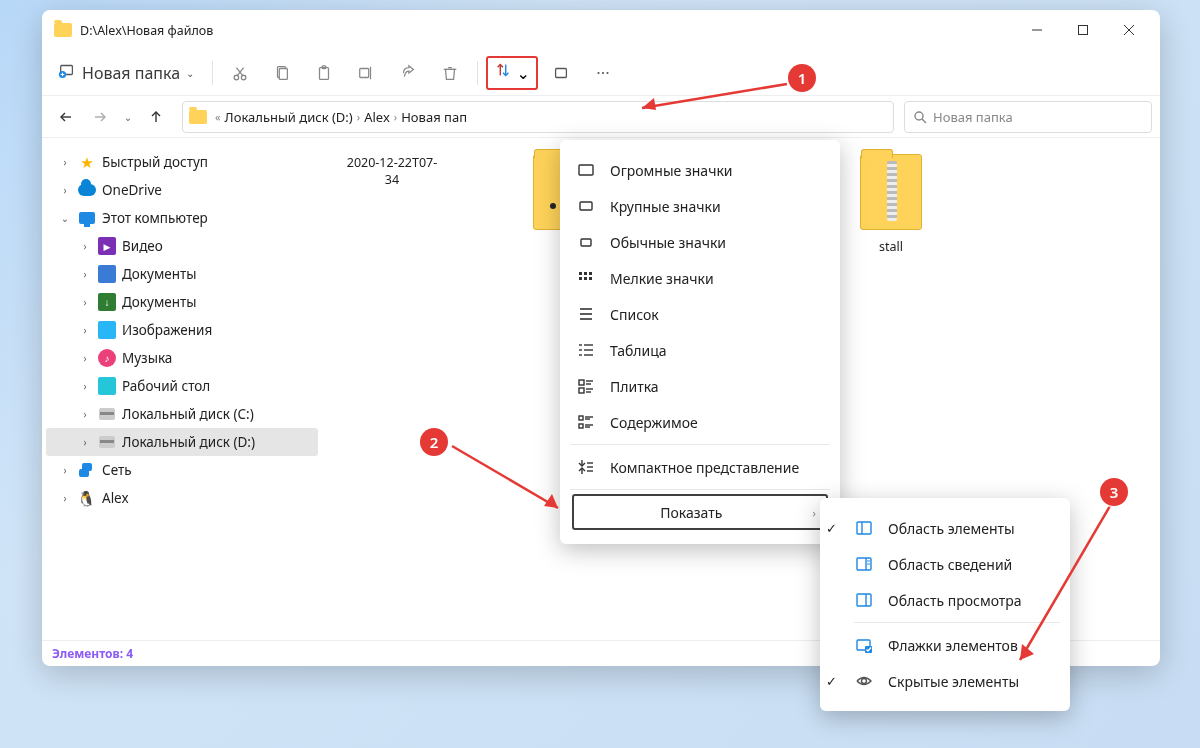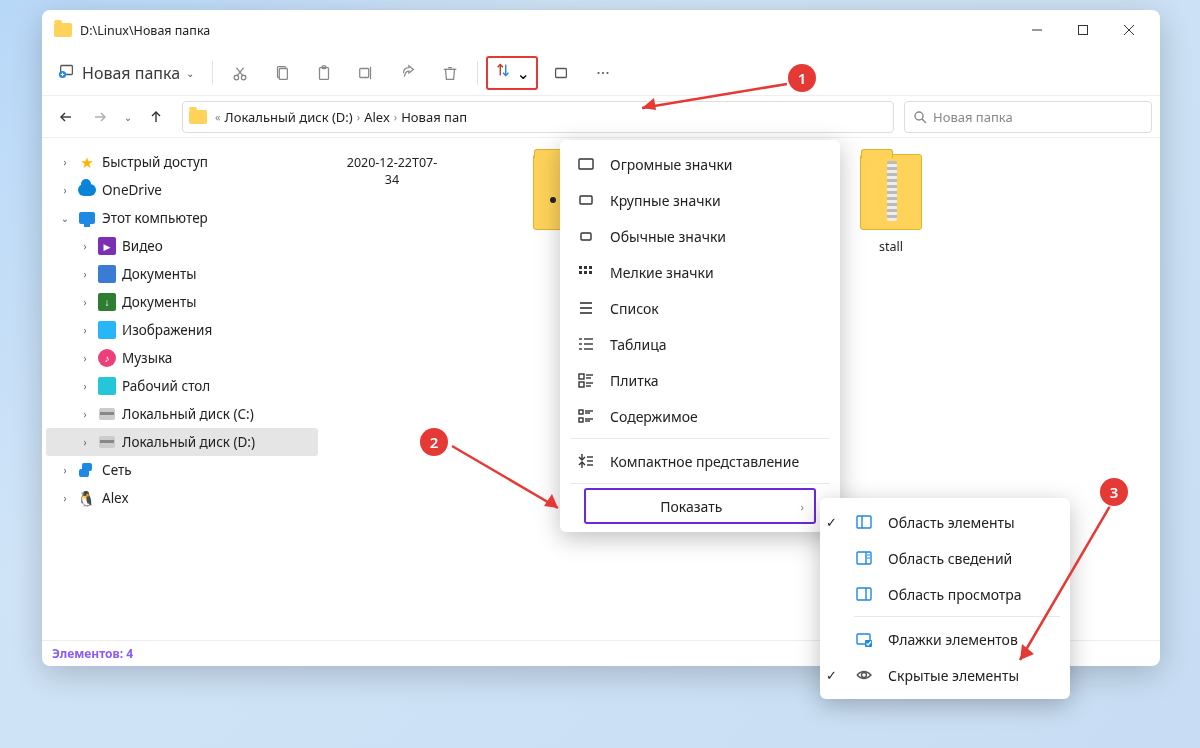--- a/index.html
+++ b/index.html
@@ -52,28 +52,28 @@
 .pdf-ico { width: 66px; height: 80px; margin: 0 auto 8px; background: #fff; border: 1px solid #ccc; border-radius: 2px; position: relative; }
 .pdf-ico::before { content: ""; position: absolute; top: 0; right: 0; width: 16px; height: 16px; background: linear-gradient(135deg, #ccc 50%, #fff 50%); }
 .pdf-band { position: absolute; left: -4px; top: 44px; width: 74px; height: 24px; background: #e53935; color: #fff; font-weight: 700; font-size: 13px; display: flex; align-items: center; justify-content: center; letter-spacing: 1px; }
 .zip-ico { width: 62px; height: 76px; margin: 0 auto 8px; background: #ffd35a; border-radius: 3px; position: relative; border: 1px solid #e0b030; }
 .zip-ico::before { content: ""; position: absolute; top: -6px; left: 0; width: 30px; height: 8px; background: #ffd35a; border-radius: 3px 3px 0 0; border: 1px solid #e0b030; border-bottom: none; }
 .zip-zip { position: absolute; left: 26px; top: 6px; width: 10px; height: 60px; background: repeating-linear-gradient(#bbb 0 3px, #eee 3px 6px); border-radius: 2px; }
 .statusbar { height: 26px; border-top: 1px solid #eee; display: flex; align-items: center; padding: 0 10px; font-size: 12px; color: #8b5cf6; font-weight: bold; }
 
 .menu {
   position: absolute; background: #fff; border-radius: 6px; box-shadow: 0 6px 24px rgba(0,0,0,.25);
-  padding: 6px 0; z-index: 20;
+  padding: 12px 0; z-index: 20;
 }
 .menu-item { height: 36px; display: flex; align-items: center; padding: 0 16px; font-size: 14px; color: #222; gap: 14px; position: relative; }
 .menu-item .ico { width: 20px; height: 20px; display: flex; align-items: center; justify-content: center; color: #333; }
 .menu-item .bullet { position: absolute; left: -10px; width: 6px; height: 6px; background: #222; border-radius: 50%; }
 .menu-item .check { position: absolute; left: -20px; width: 16px; color: #222; font-size: 13px; }
 .menu-item .chev-r { margin-left: auto; color: #888; font-size: 11px; }
-.menu-item.boxed { border: 2px solid #6d28d9; border-radius: 3px; margin: 2px 24px; padding: 0 10px; }
+.menu-item.boxed { border: 2px solid #404040; border-radius: 3px; margin: 2px 12px; padding: 0 10px; }
 .menu-divider { height: 1px; background: #e8e8e8; margin: 4px 10px; }
 .menu.view { left: 560px; top: 140px; width: 280px; }
 .menu.show { left: 820px; top: 498px; width: 250px; padding-left: 24px; }
 .menu.show .menu-item { padding-left: 10px; }
 .menu.show .check { left: -18px; }
 
 .callout-badge { position: absolute; width: 28px; height: 28px; background: #e53935; border-radius: 50%; color: #fff; font-weight: 600; display: flex; align-items: center; justify-content: center; font-size: 15px; z-index: 40; box-shadow: 0 0 0 2px rgba(255,255,255,.6); }
 .arrow { position: absolute; z-index: 35; }
 .arrow line { stroke: #e53935; stroke-width: 2.5; }
 .arrow polygon { fill: #e53935; }
@@ -91,21 +91,21 @@
 .net::after { bottom:0; left:0; }
 .tux { font-size:15px; }
 </style>
 </head>
 <body>
 
 <div class="window">
 
   <div class="titlebar">
     <div class="folder-ico"></div>
-    <div class="title">D:\Linux\Новая папка</div>
+    <div class="title">D:\Alex\Новая файлов</div>
     <div class="win-controls">
       <div class="win-btn">
           <svg viewBox="0 0 12 12">
             <line x1="1" y1="6" x2="11" y2="6" stroke="currentColor" stroke-width="1"></line>
           </svg>
         </div>
       <div class="win-btn">
           <svg viewBox="0 0 12 12">
             <rect x="1.5" y="1.5" width="9" height="9" fill="none" stroke="currentColor" stroke-width="1"></rect>
           </svg>

